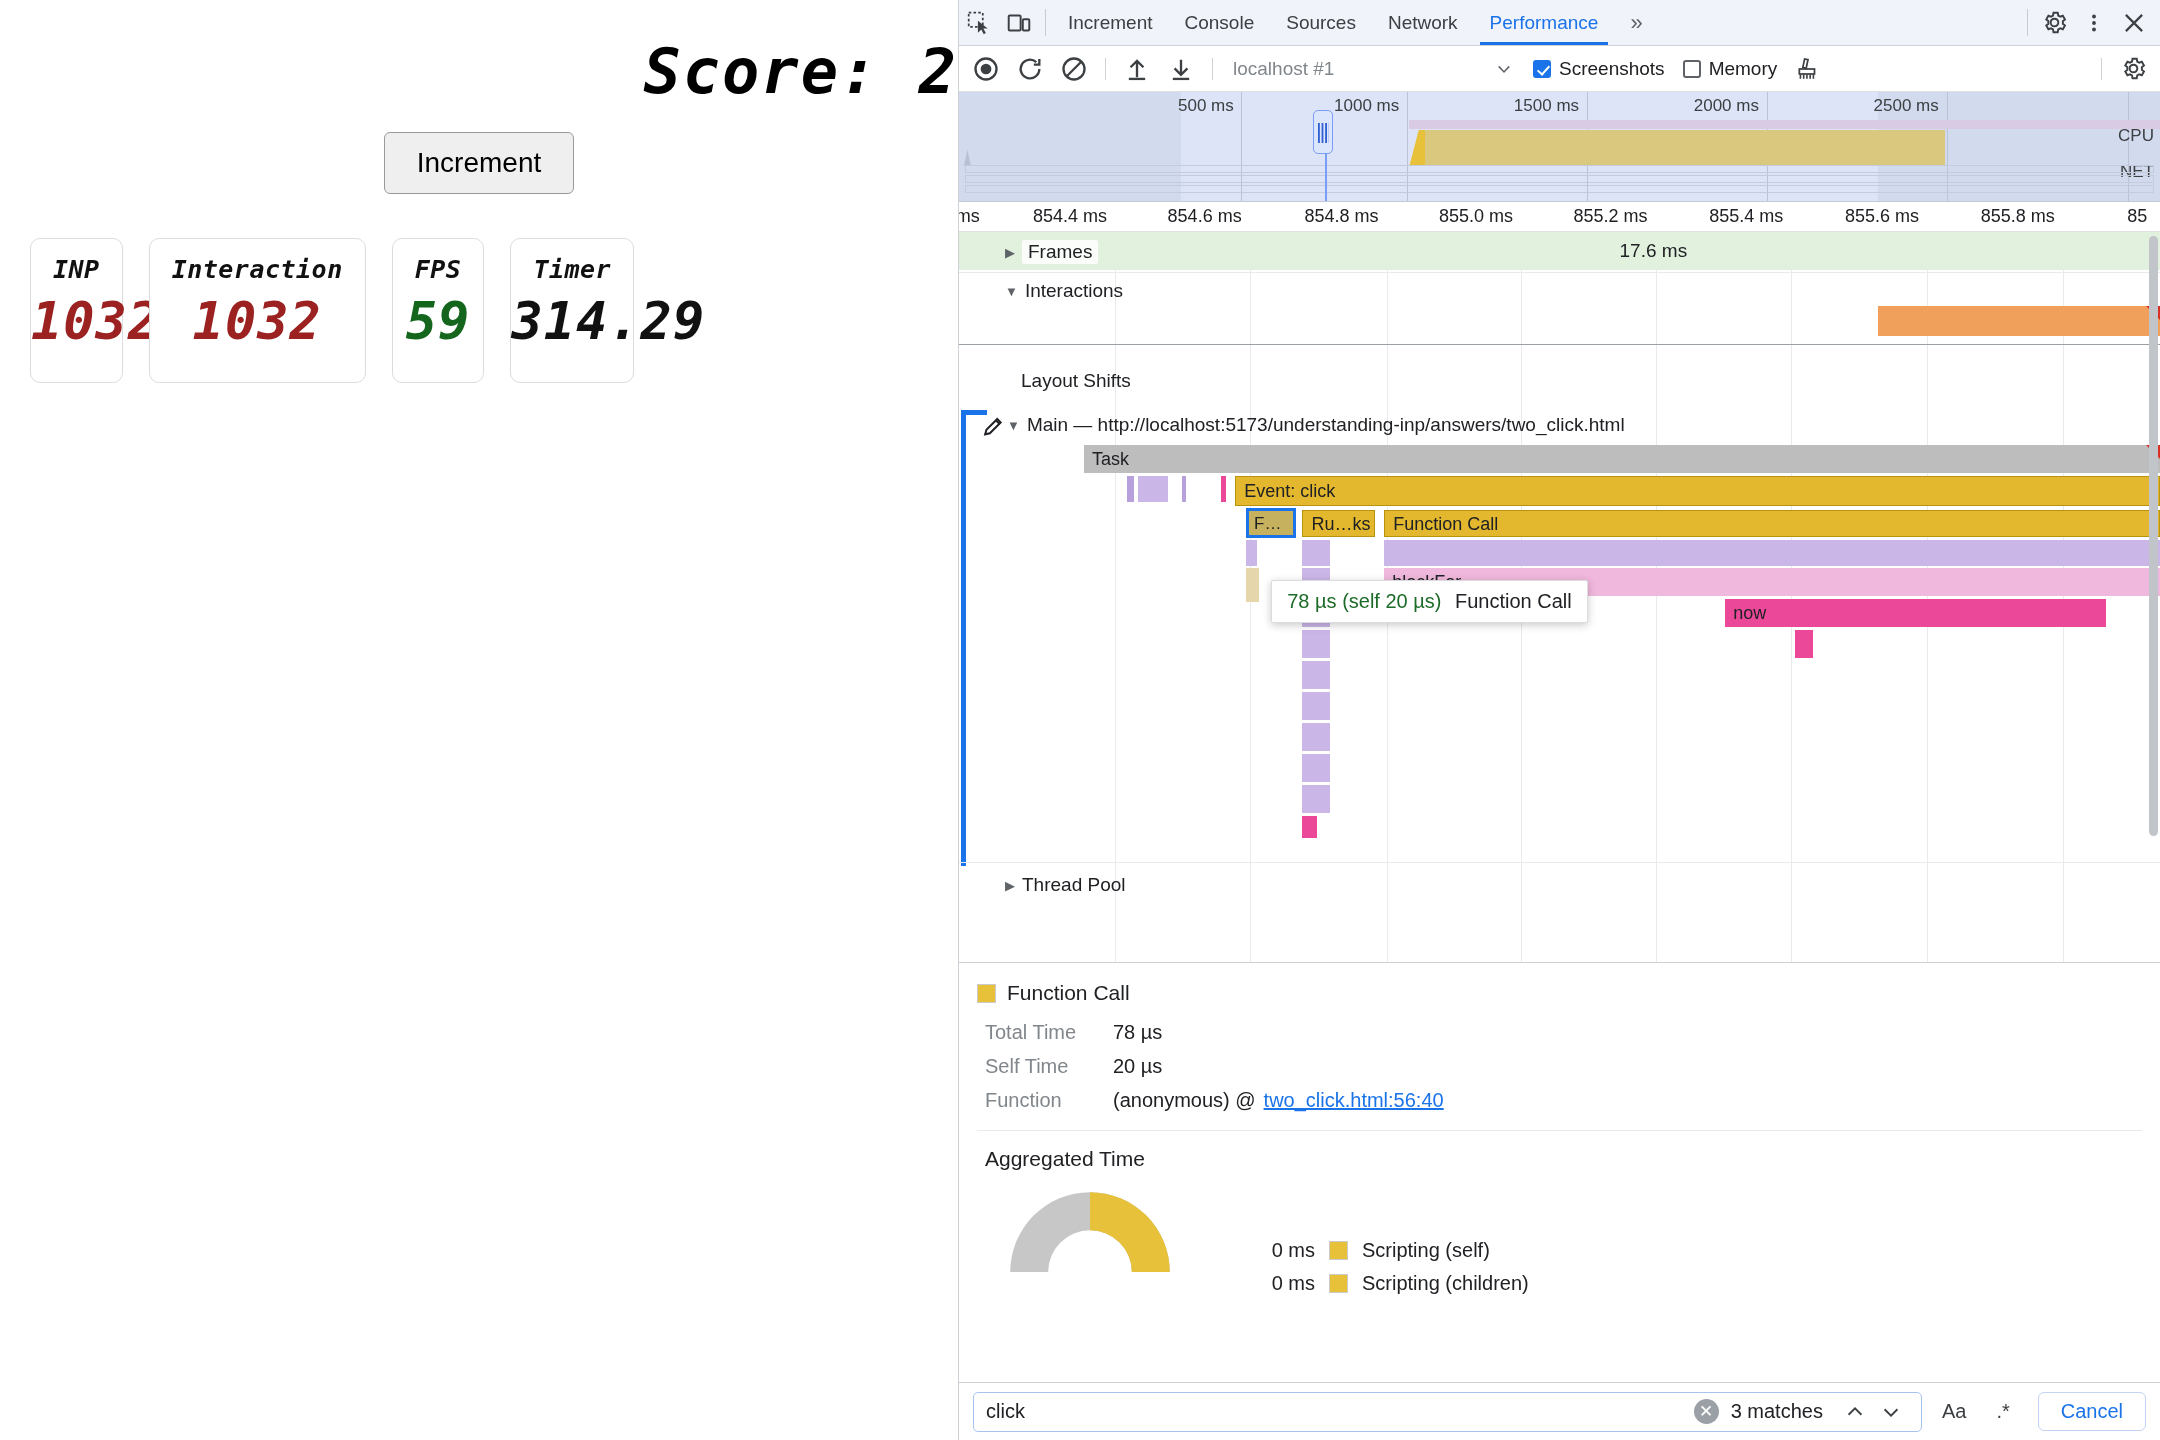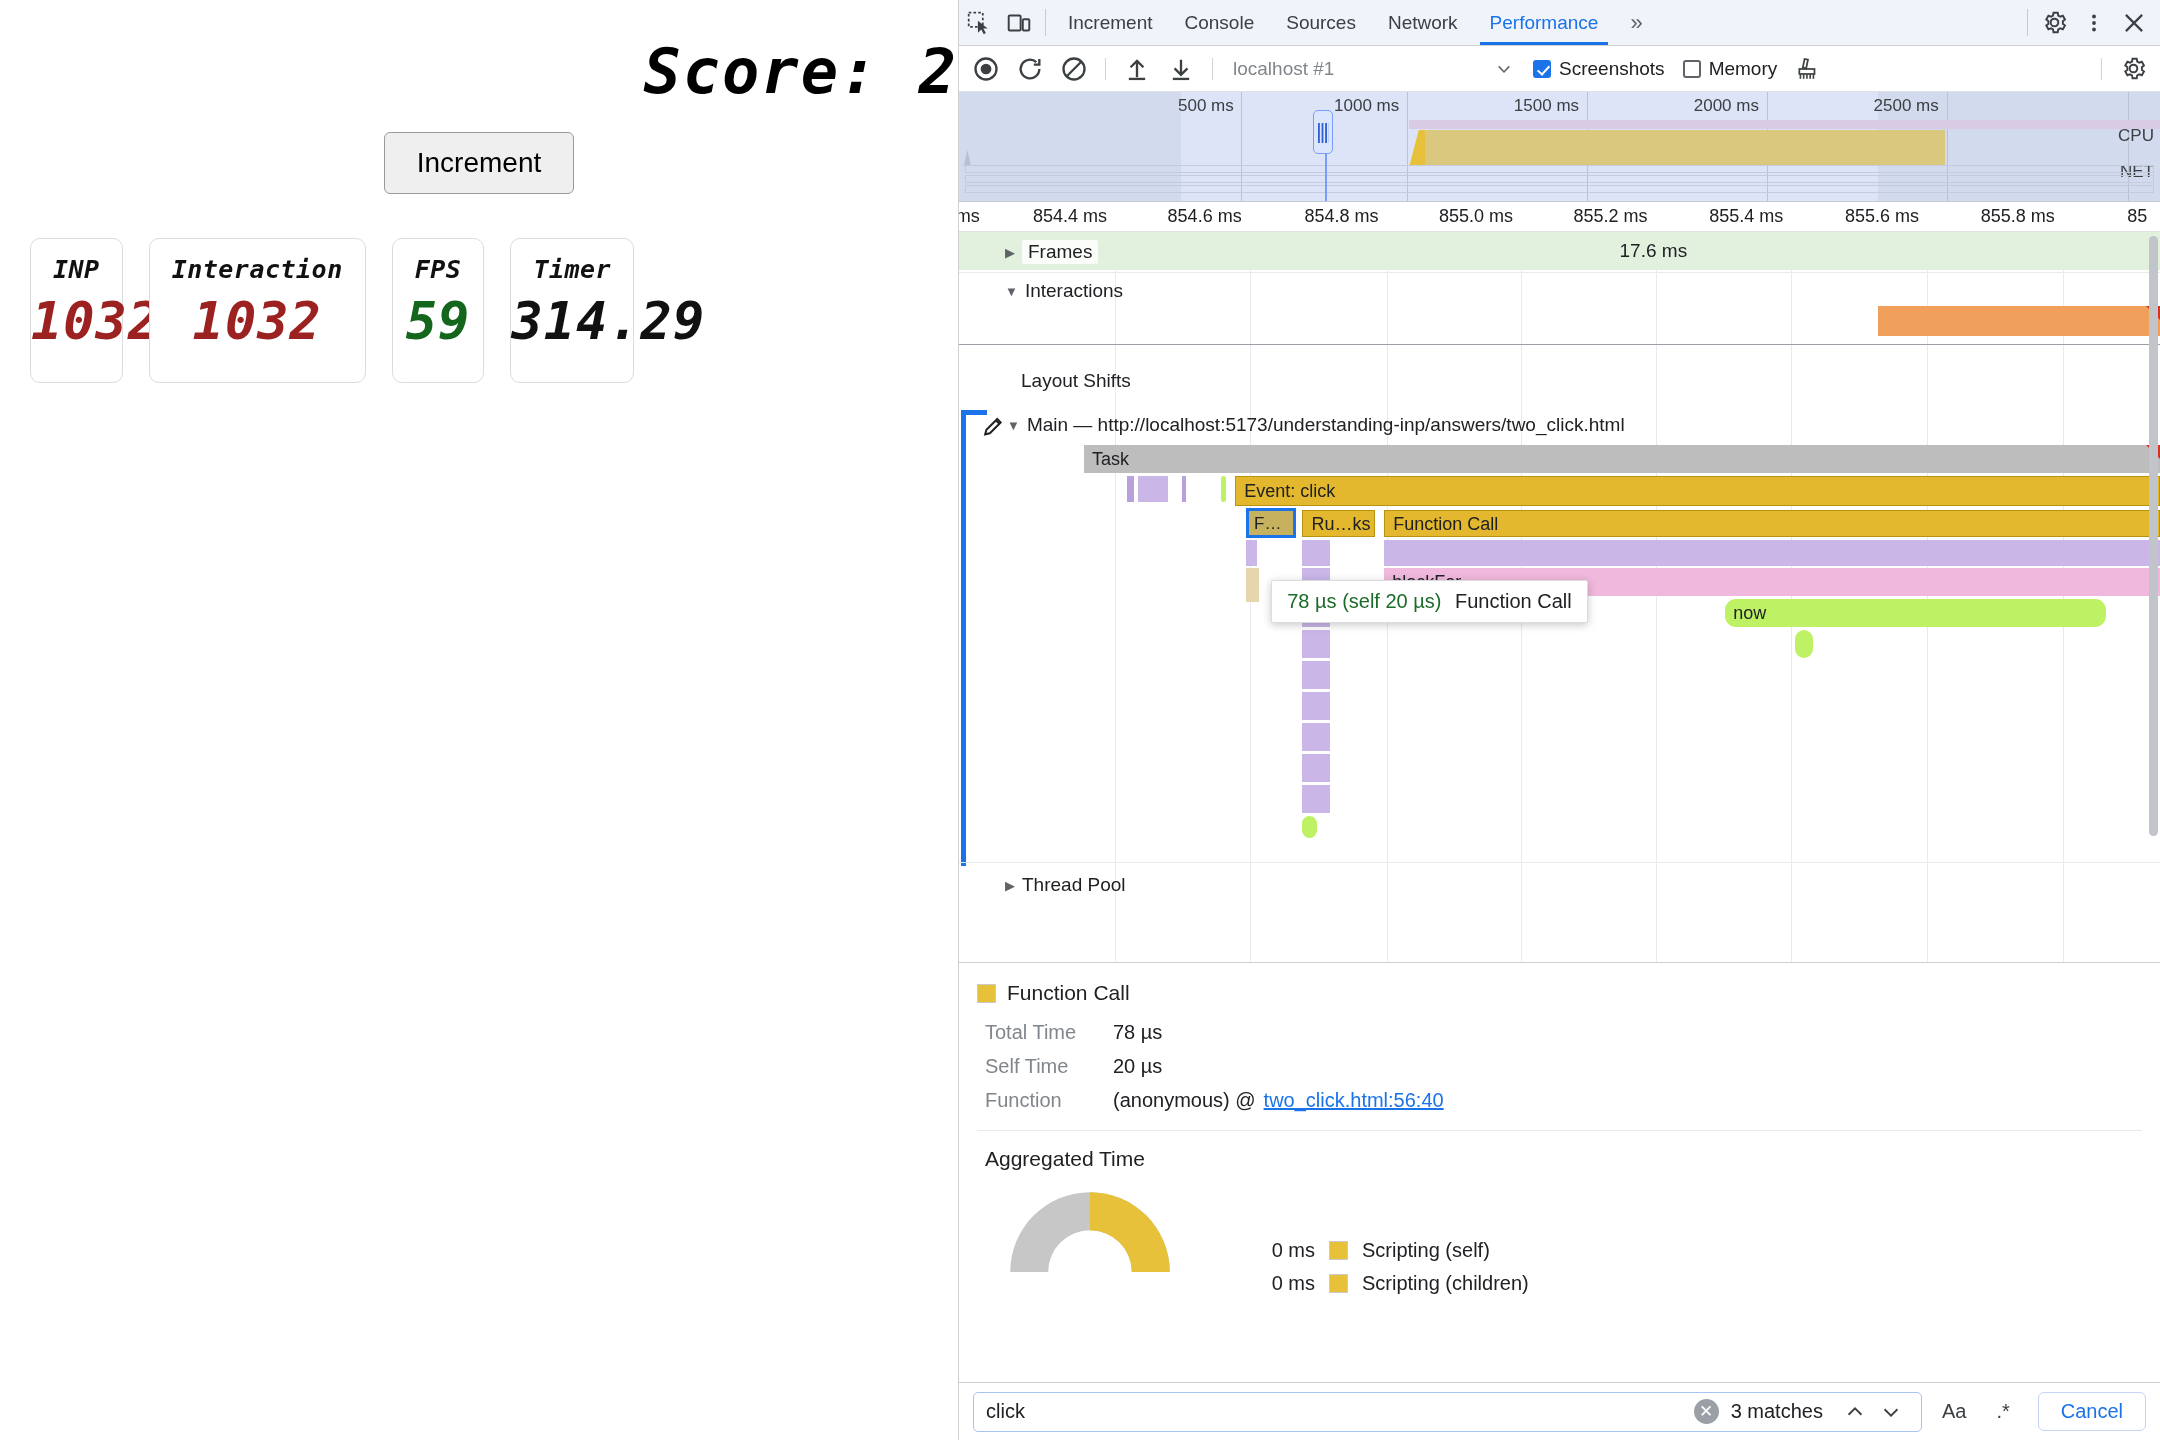--- a/index.html
+++ b/index.html
@@ -150,21 +150,21 @@
   .trk-title .lbl-bg { background: rgba(255,255,255,0.82); padding: 1px 6px; border-radius: 2px; }
   .frames-dur { position: absolute; font-size: 19px; color: #202124; }
   .trk-divider { position: absolute; left: 0; right: 0; height: 1px; background: #9aa0a6; }
   .trk-divider.light { background: #e8eaed; }
 
   .bar { position: absolute; font-size: 18px; color: #202124; overflow: hidden;
          white-space: nowrap; padding-left: 8px; line-height: 1; display:flex; align-items:center; }
   .bar-pointer { background: #f0a05a; color: #202124; }
   .bar-task { background: #bdbdbd; }
   .bar-yellow { background: #e3b82e; border: 1px solid #b8930f; }
-  .bar-yellow2 { background: #bef264; border-radius: 11px; }
+  .bar-yellow2 { background: #ec4899; }
   .bar-purple { background: #cbb6e8; }
   .bar-purple-dark { background: #b8a0dd; }
   .bar-pink { background: #f0b8dc; }
   .bar-tan { background: #e6d6ac; }
   .bar-sel { background: #c6b15e; border: 3px solid #1a73e8; }
   .tri-right-red {
     position: absolute; width: 0; height: 0;
     border-top: 14px solid #d93025; border-left: 14px solid transparent;
   }
   .edit-pencil { position: absolute; z-index: 6; }

